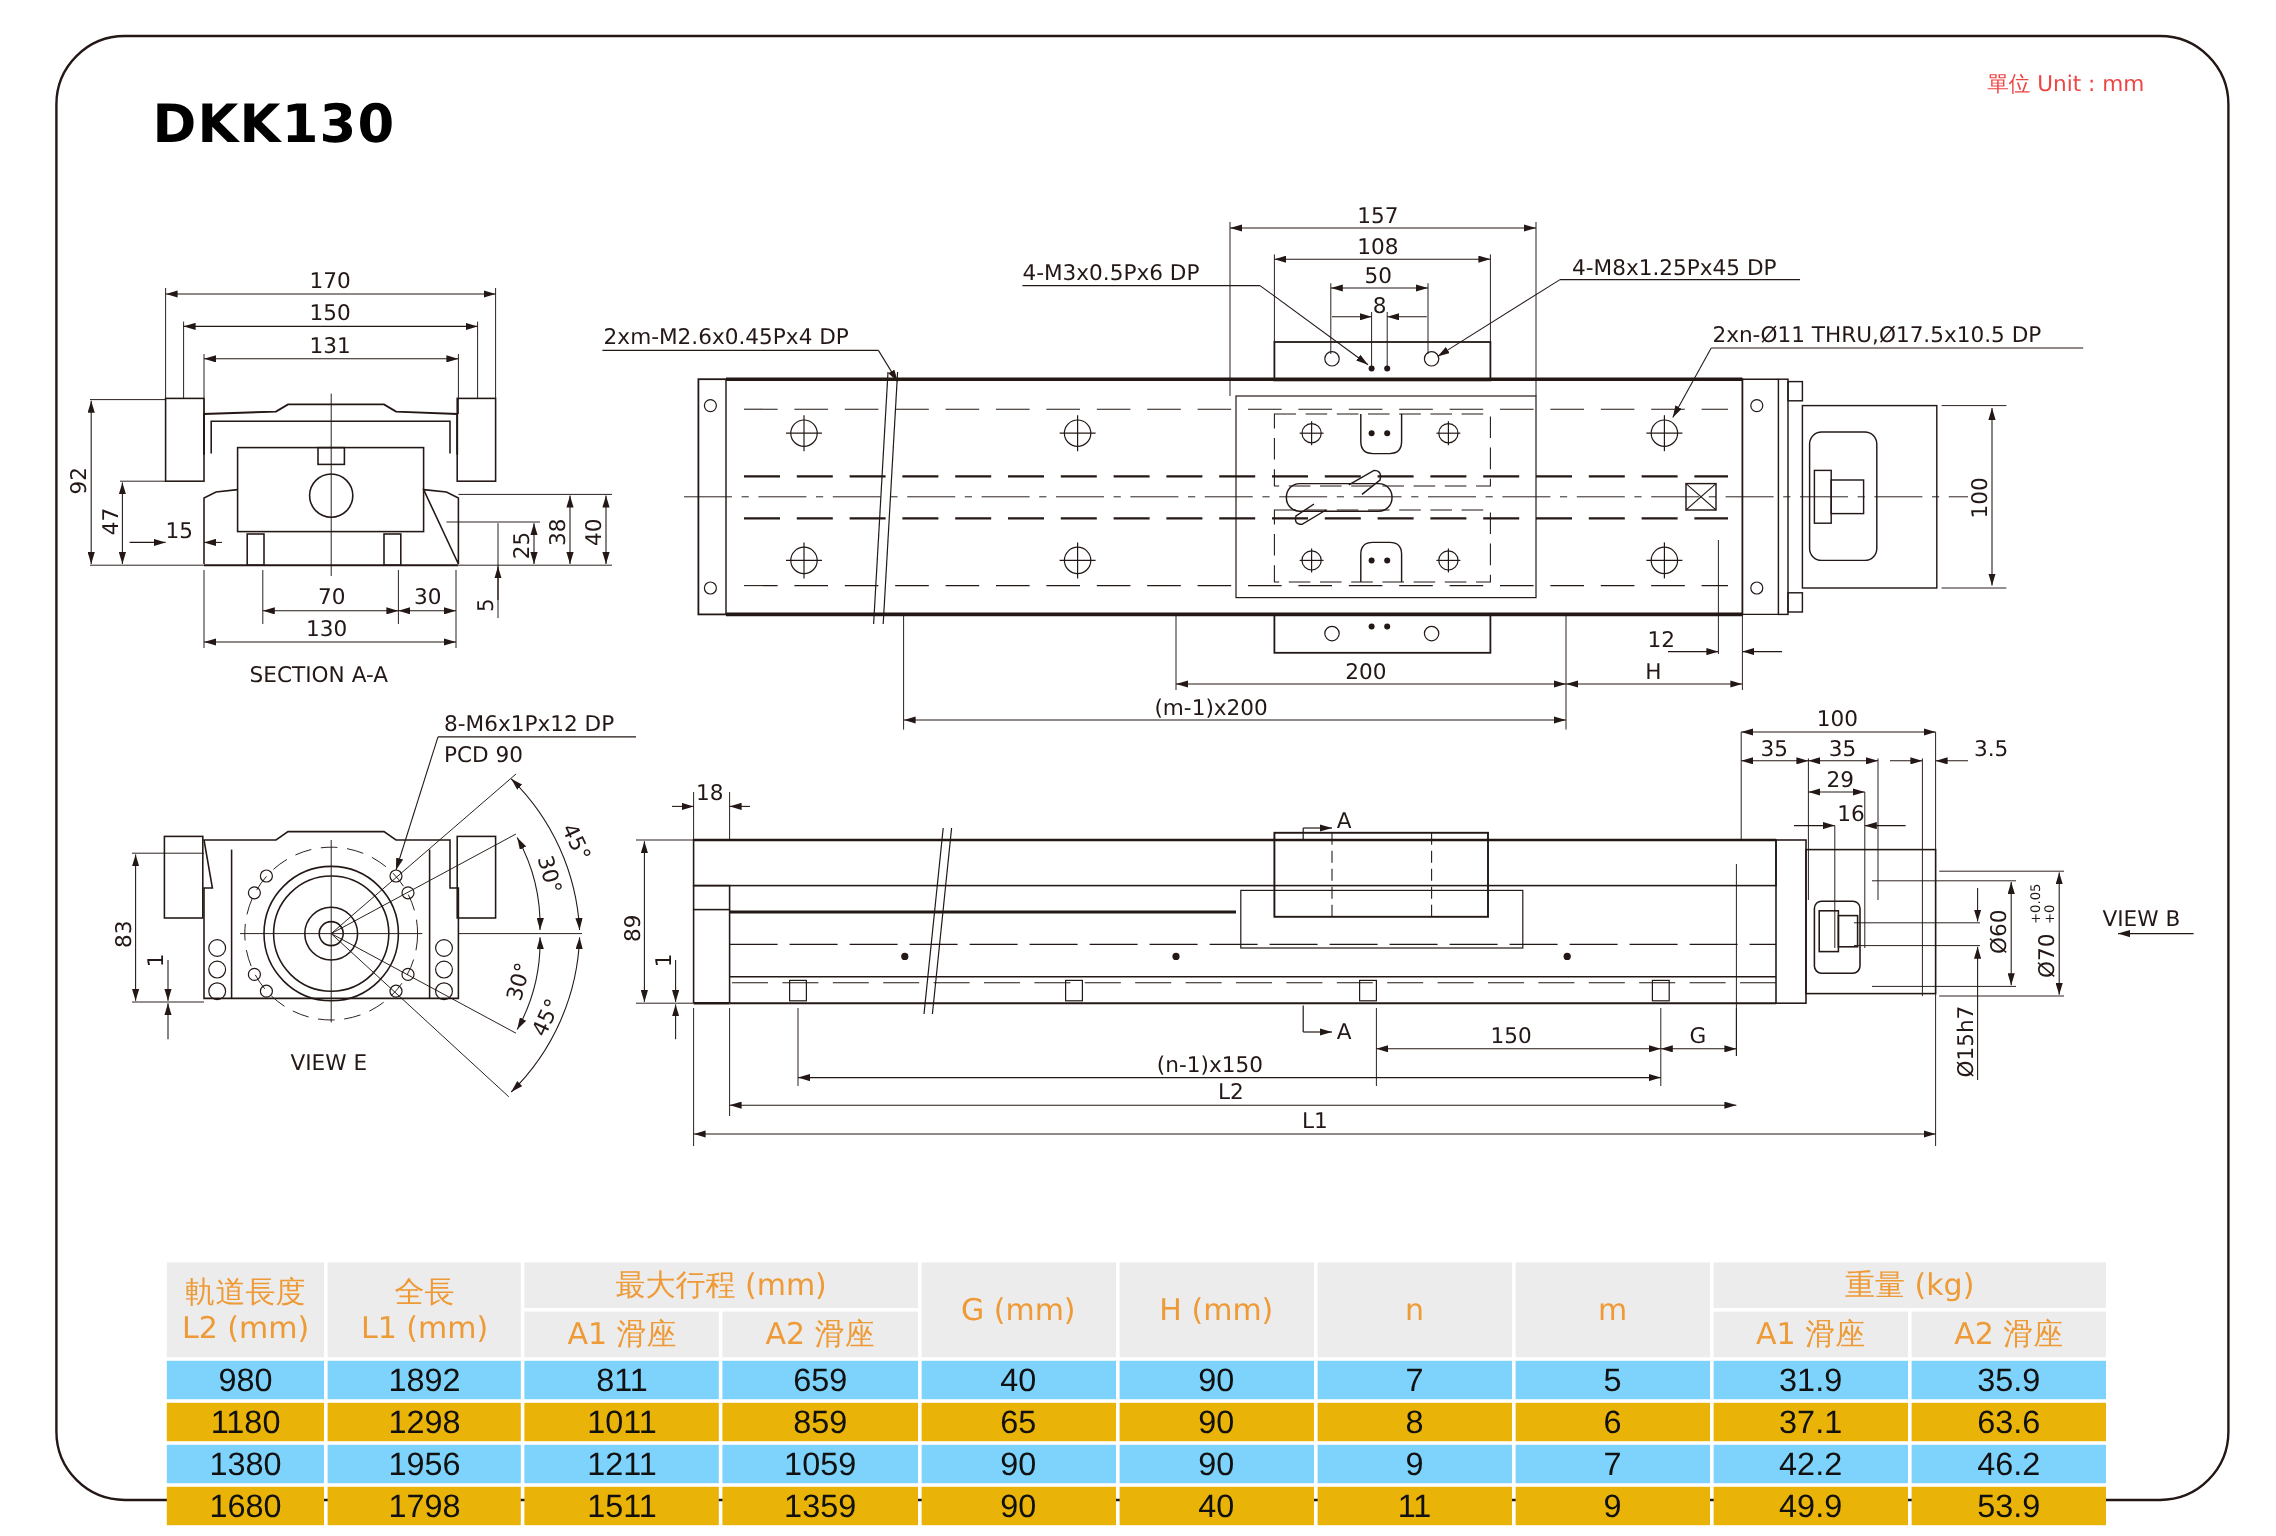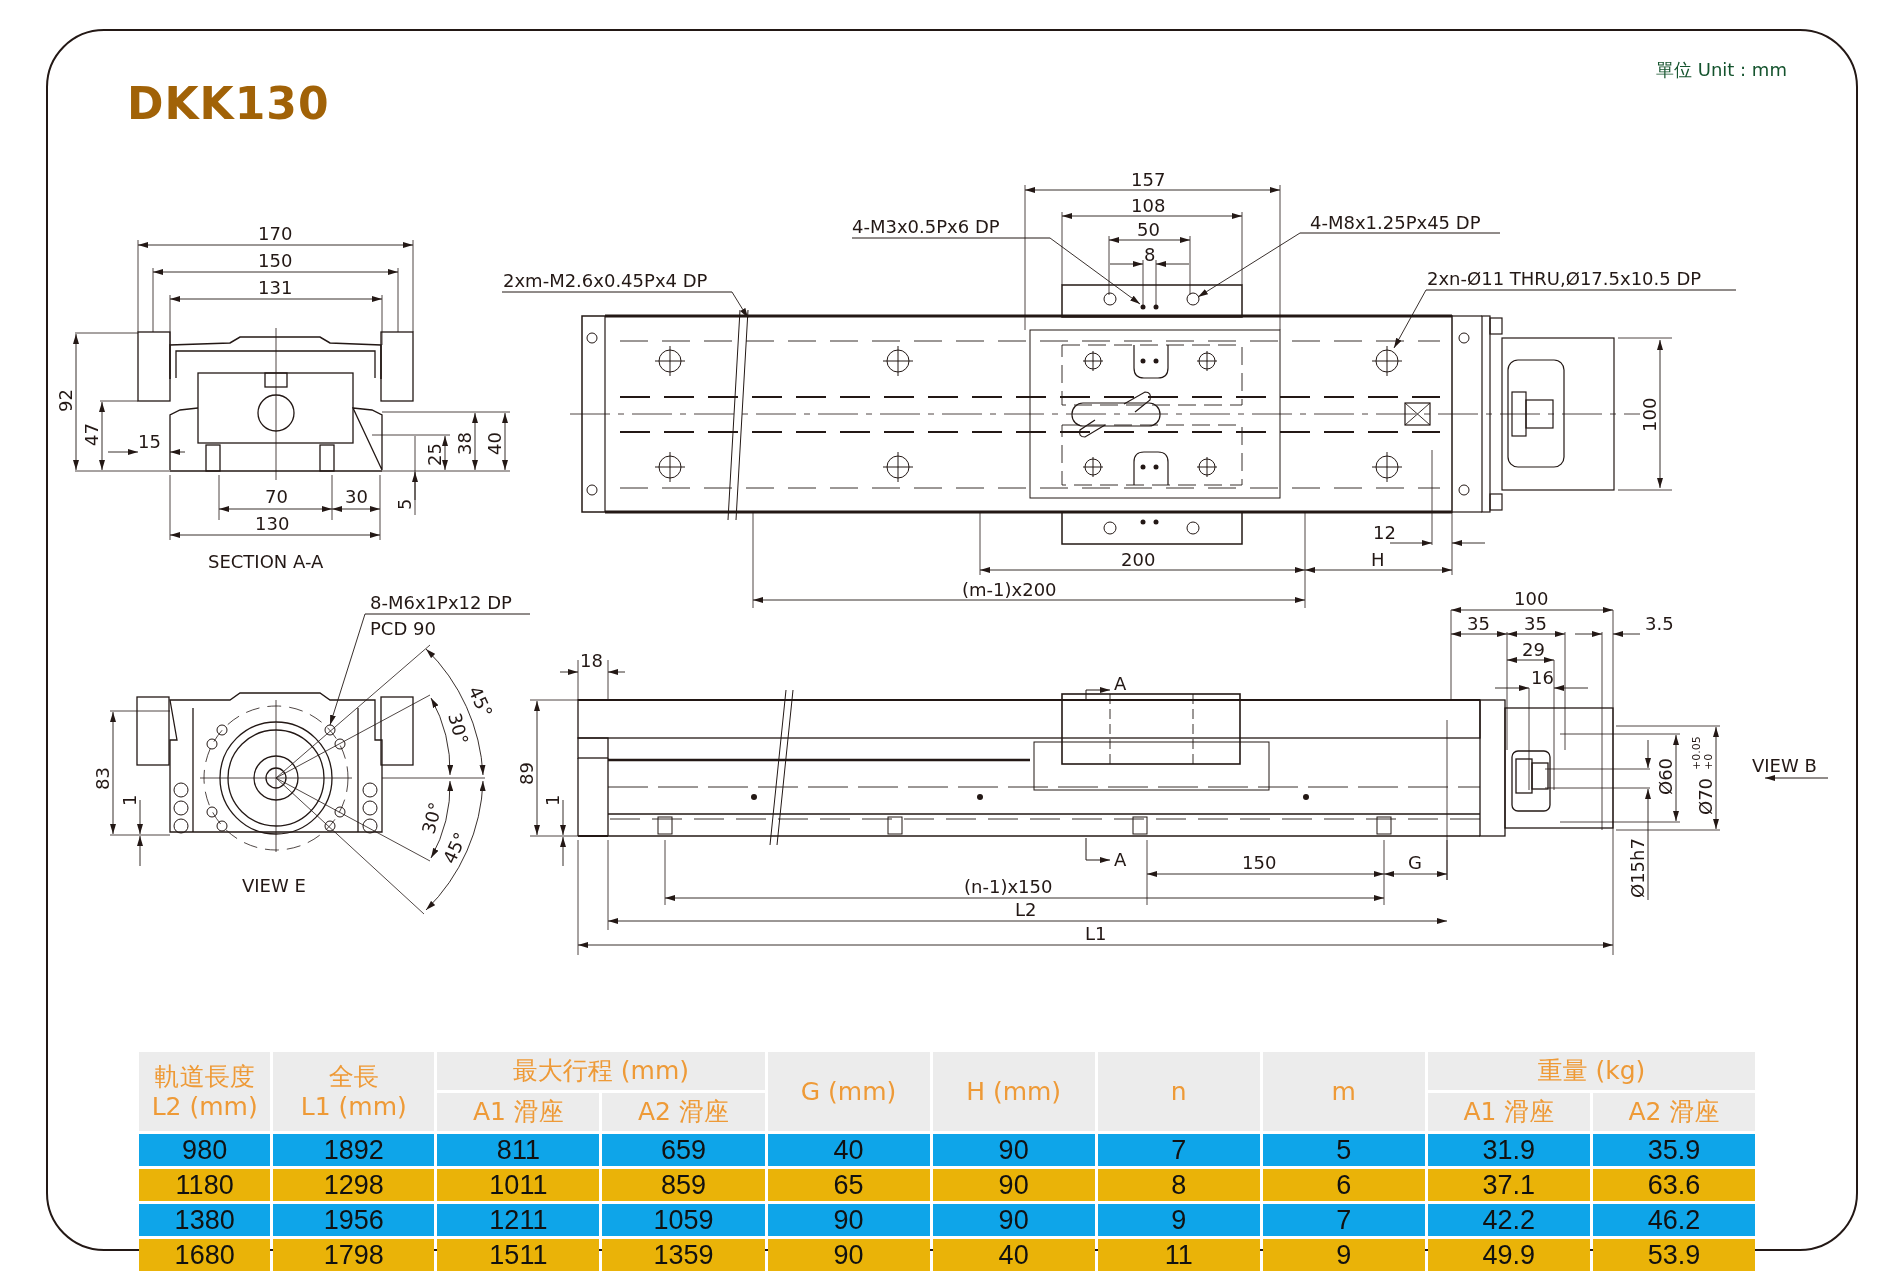--- a/index.html
+++ b/index.html
@@ -1,28 +1,28 @@
 <!DOCTYPE html>
 <html><head>
 <meta charset="utf-8">
 <style>
   html, body { margin:0; padding:0; background:#ffffff; }
   body { width:1897px; height:1280px; position:relative; overflow:hidden; font-family:"DejaVu Sans", sans-serif; }
   .frame { position:absolute; left:46px; top:29px; width:1812px; height:1222px; border:2.5px solid #231815; border-radius:58px; box-sizing:border-box; }
-  .title { position:absolute; left:127px; top:78px; font-family:"DejaVu Sans", sans-serif; font-weight:bold; font-size:44px; color:#a16207; letter-spacing:1px;text-align:right; }
-  .unit { position:absolute; left:1656px; top:58px; font-family:"DejaVu Sans", sans-serif; font-size:18px; color:#14532d; }
+  .title { position:absolute; left:127px; top:78px; font-family:"DejaVu Sans", sans-serif; font-weight:bold; font-size:44px; color:#000000; letter-spacing:1px;text-align:right; }
+  .unit { position:absolute; left:1656px; top:58px; font-family:"DejaVu Sans", sans-serif; font-size:18px; color:#ef4444; }
   svg.drawing { position:absolute; left:0; top:0; }
   svg.drawing text { font-family:"DejaVu Sans", sans-serif; fill:#231815; }
   .dim { font-size:18px; }
   .lbl { font-size:18px; }
   table.spec { position:absolute; left:136px; top:1049px; border-collapse:separate; border-spacing:3px; width:1622px; table-layout:fixed; }
   table.spec td, table.spec th { text-align:center; vertical-align:middle; padding:0; }
   table.spec th { background:#ececec; color:#ee9a37; font-weight:normal; font-family:"DejaVu Sans", sans-serif; font-size:25px; line-height:30px; }
   table.spec td { color:#111; font-family:"Liberation Sans Narrow","Liberation Sans", sans-serif; font-size:27px; height:32px; }
-  table.spec tr.odd td { background:#0ea5e9;margin-left:35px; }
+  table.spec tr.odd td { background:#7dd3fc;margin-left:35px; }
   table.spec tr.even td { background:#eab308; }
 </style>
 </head>
 <body>
 
 <div class="frame"></div>
 <div class="title">DKK130</div>
 <div class="unit">單位 Unit : mm</div>
 
 <svg class="drawing" width="1897" height="1280" viewBox="0 0 1897 1280">

